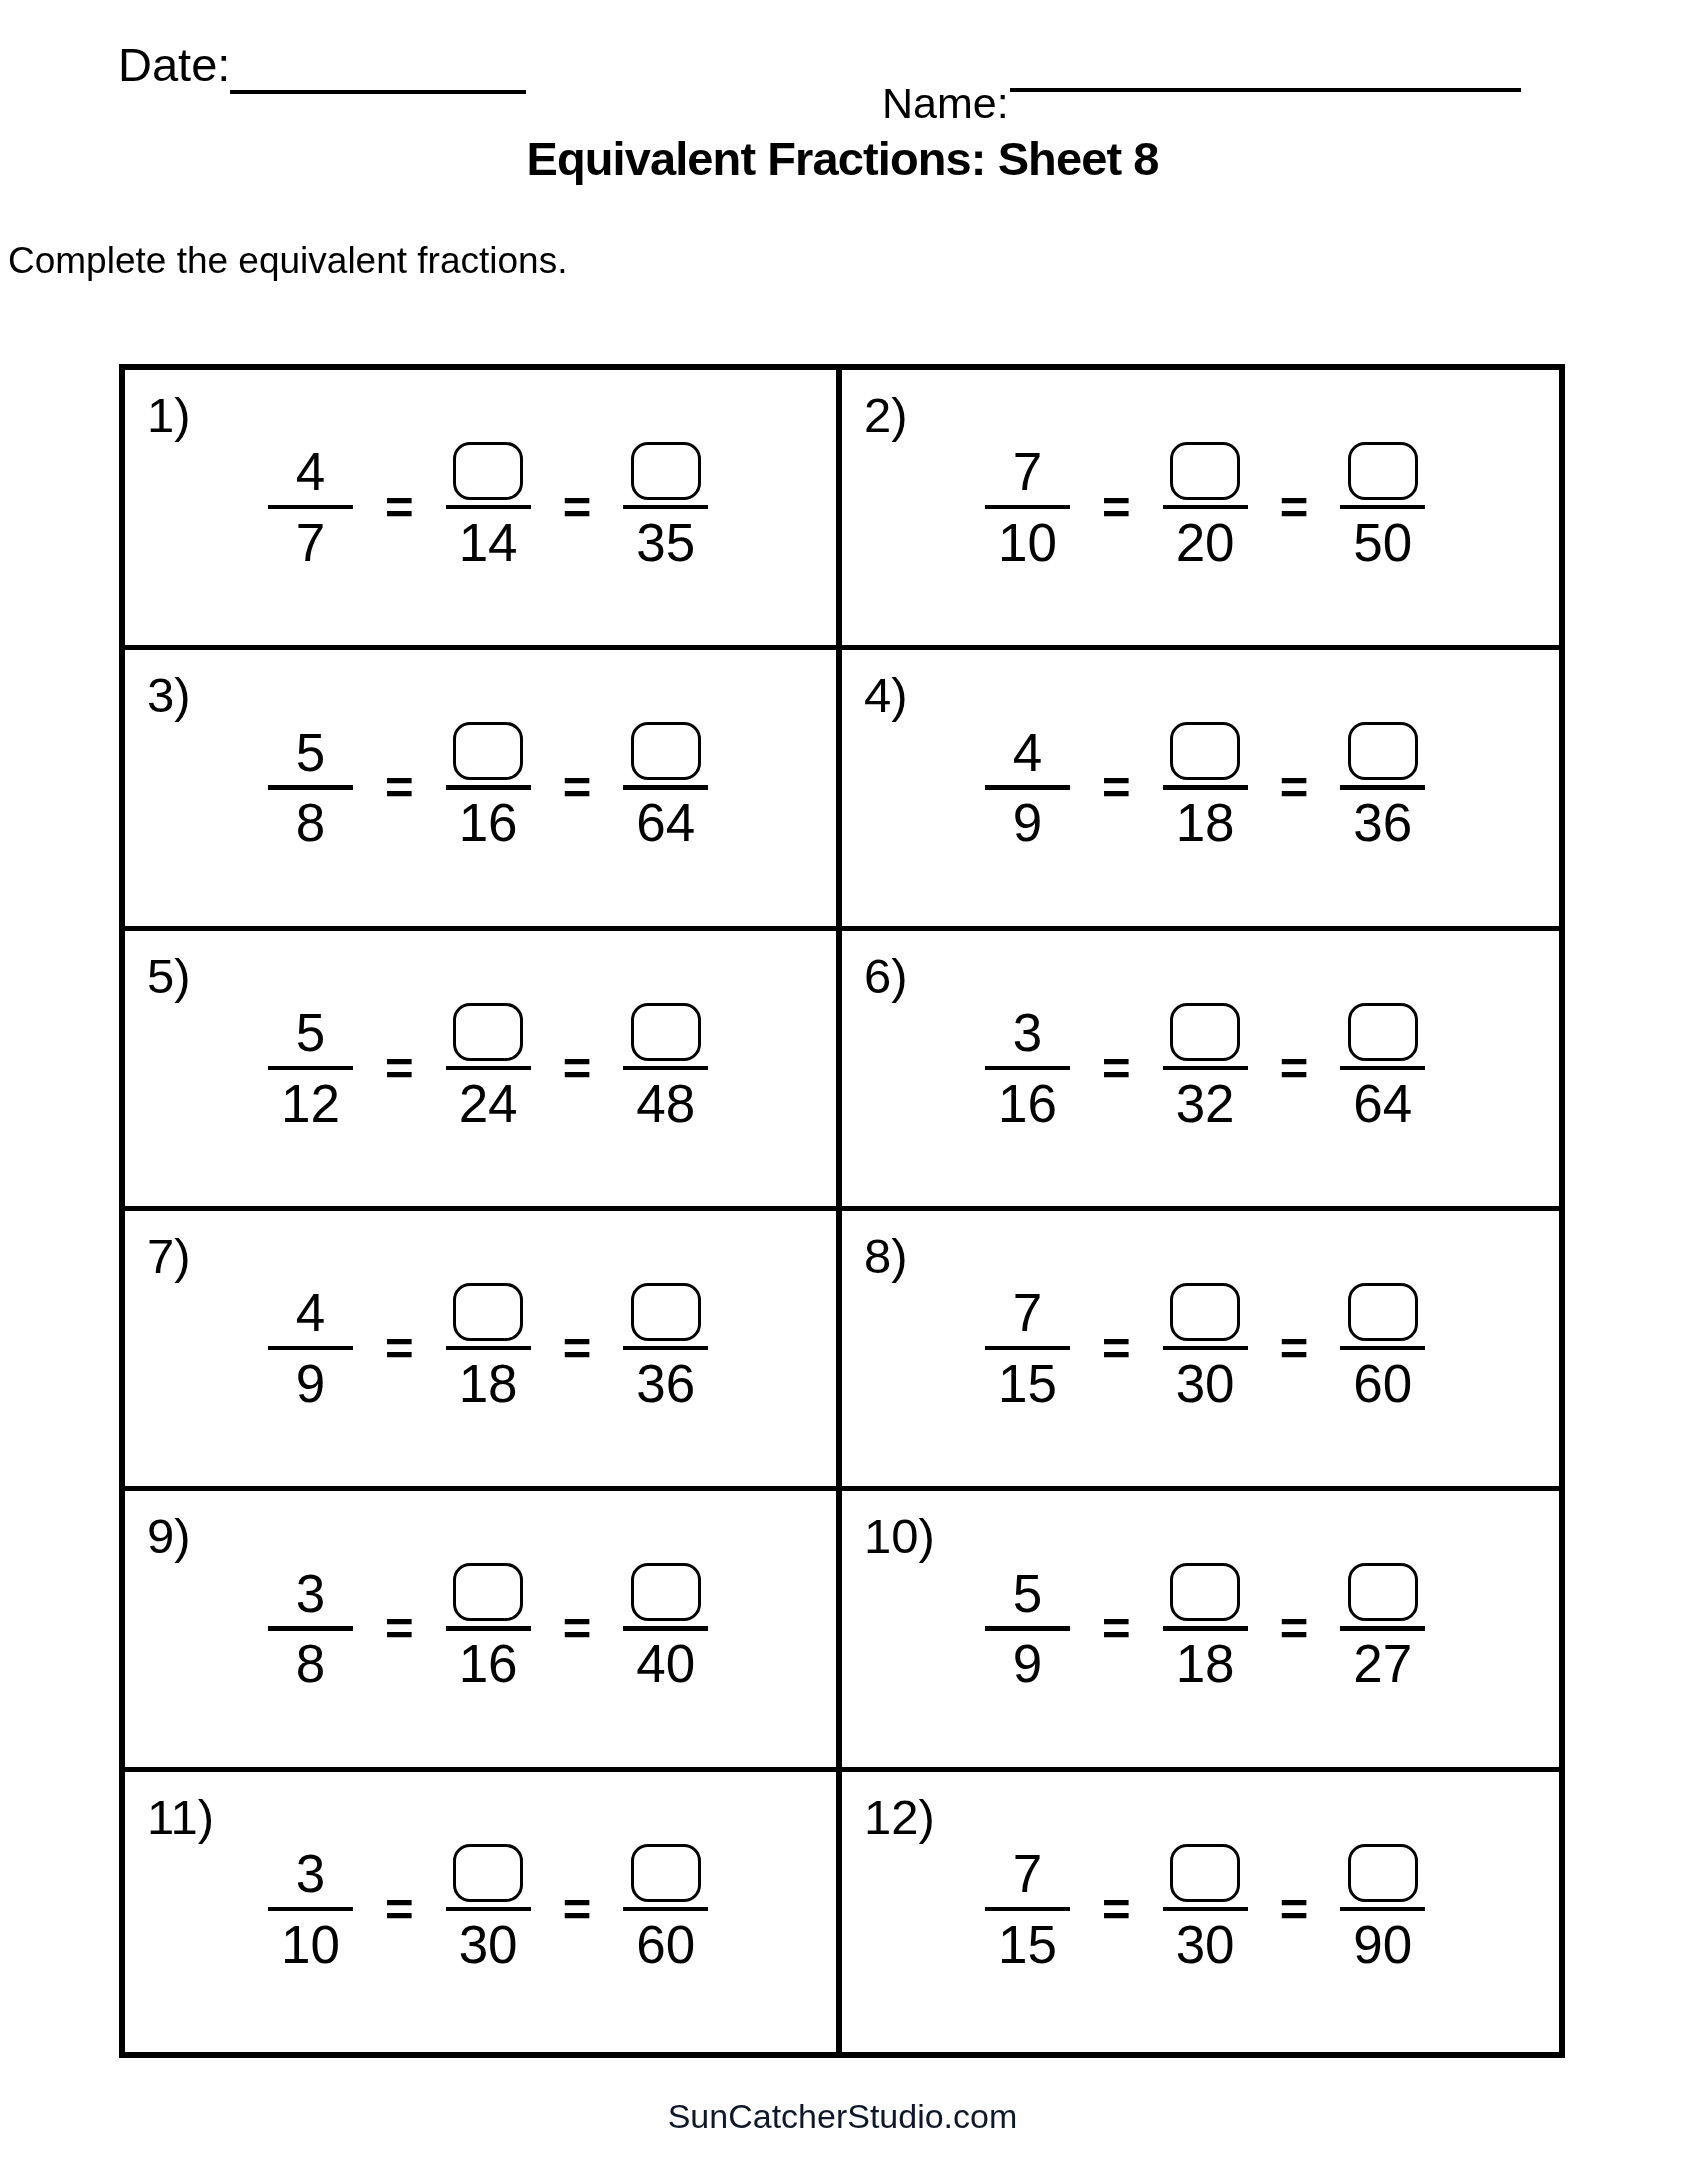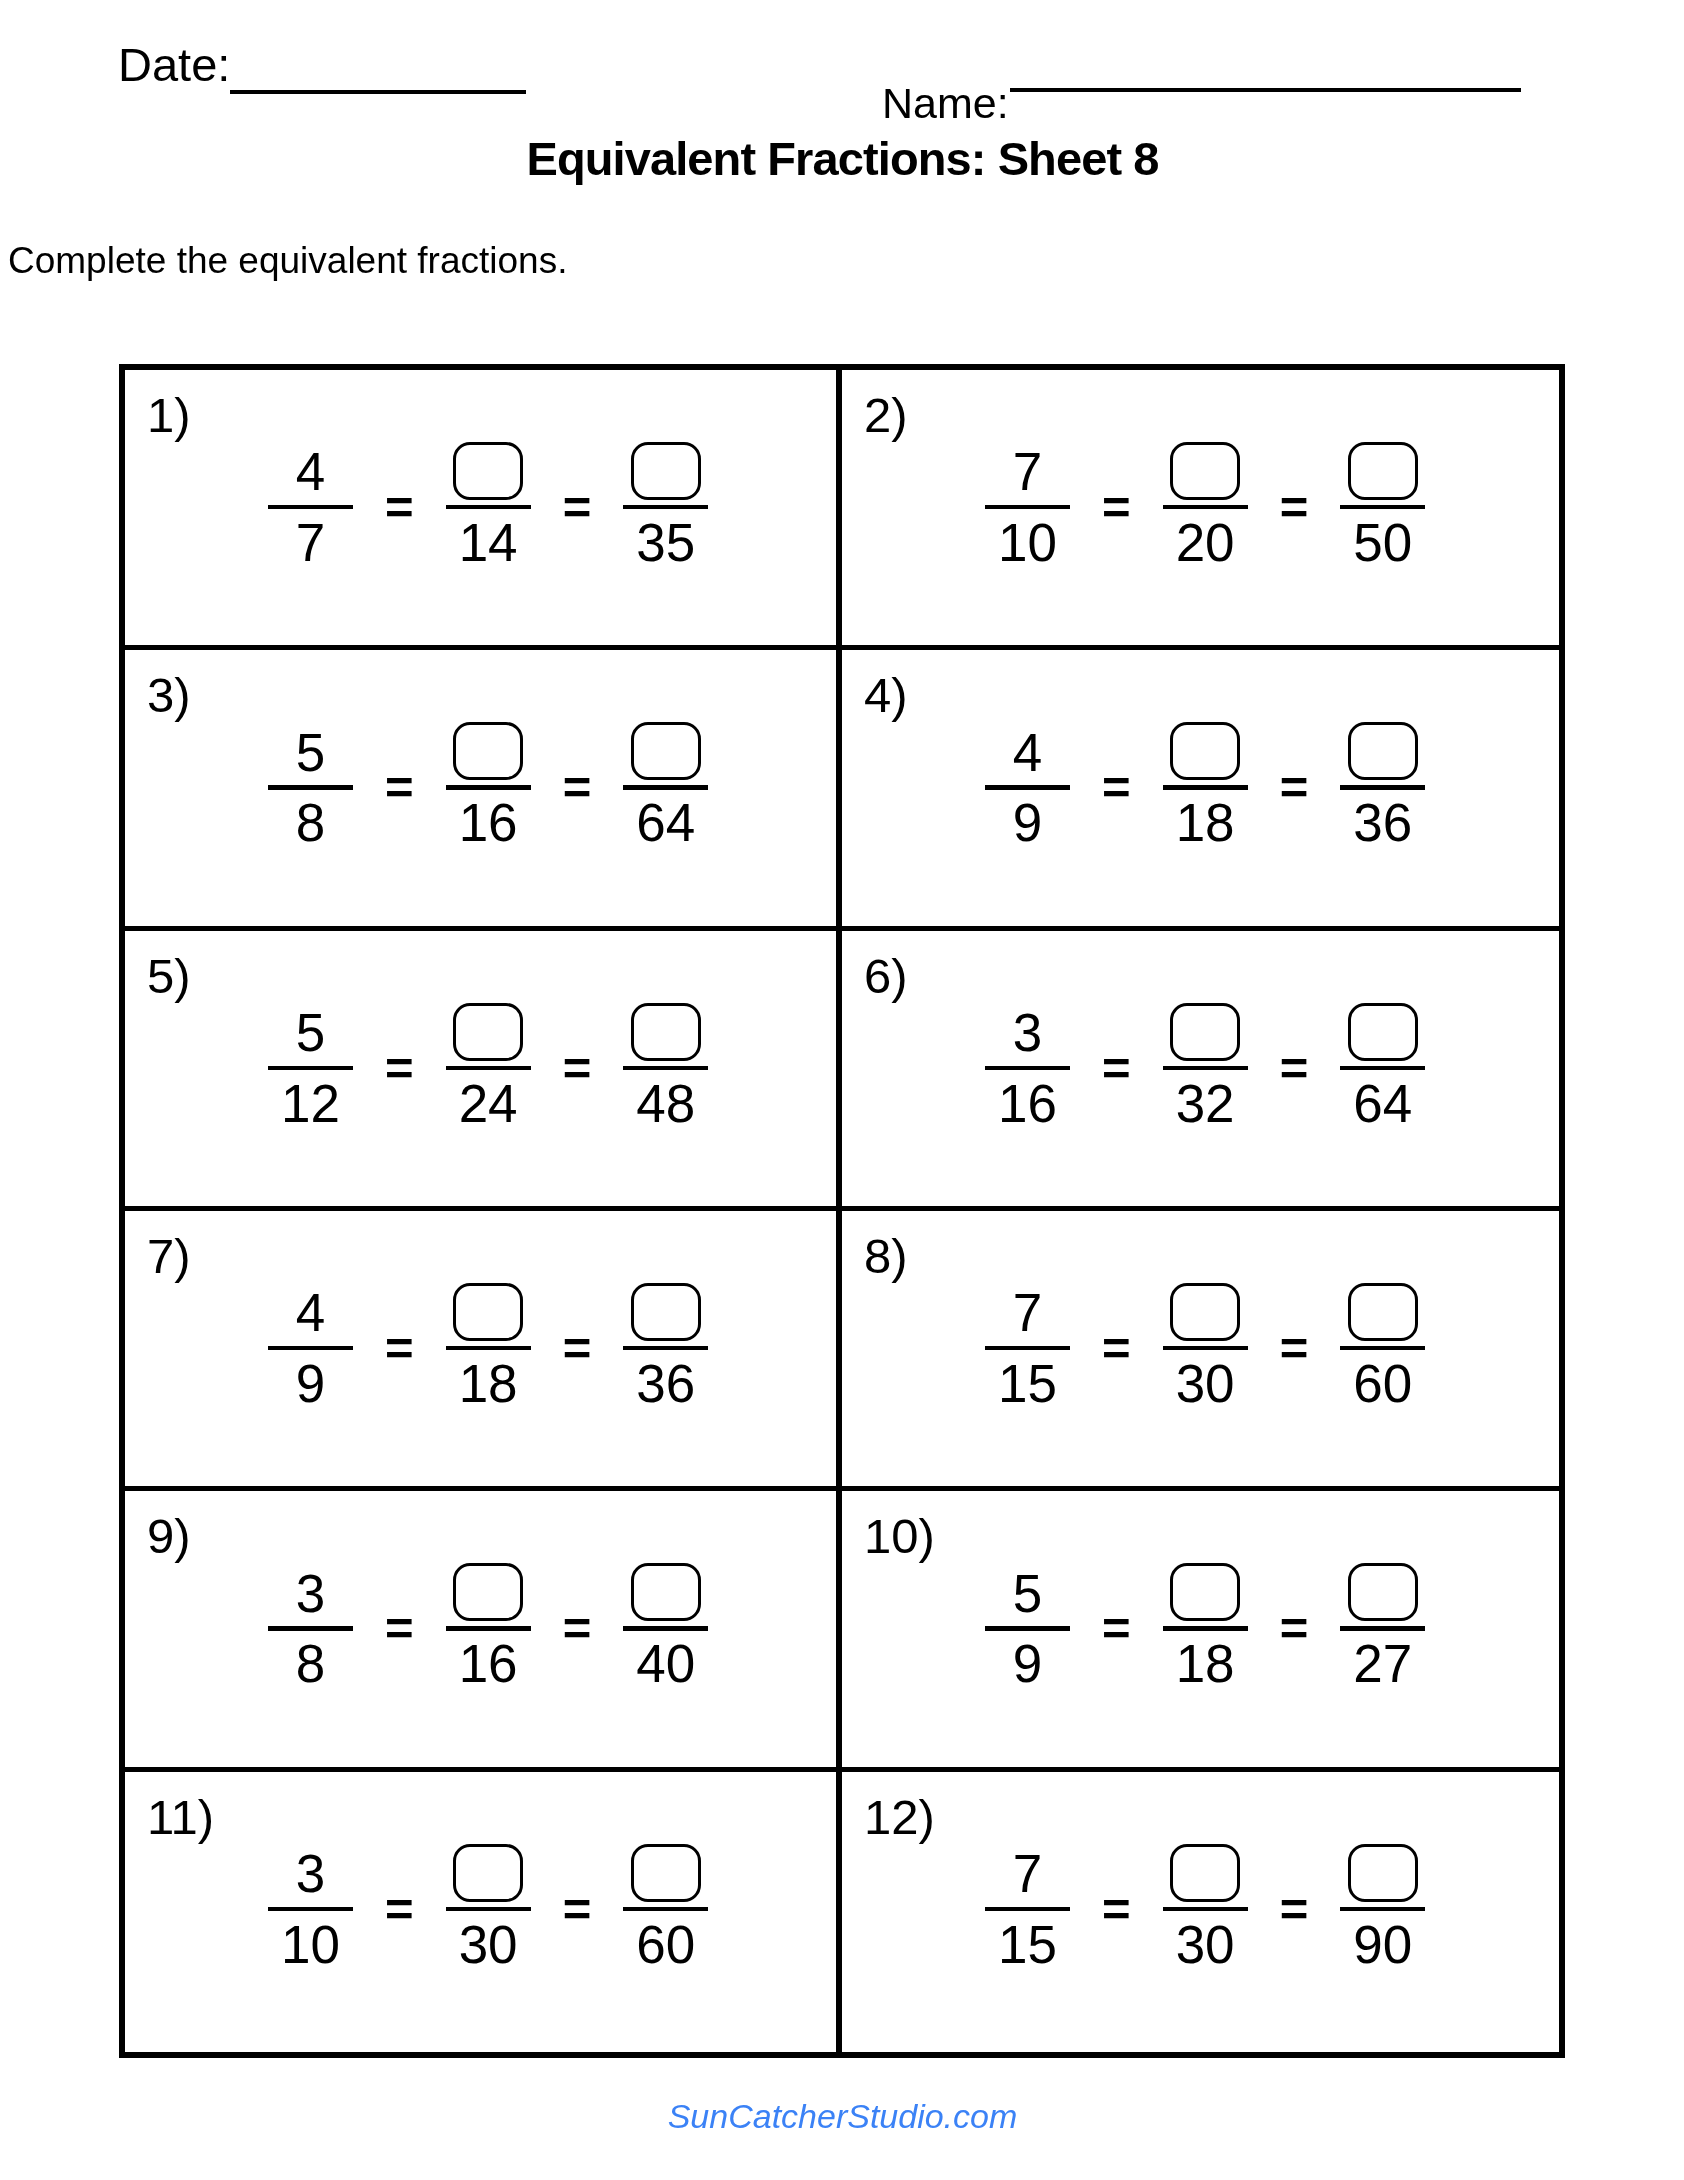--- a/index.html
+++ b/index.html
@@ -485,14 +485,14 @@
         </div>
         <div class="bar"></div>
         <div class="bot">
           <span class="digit">90</span>
         </div>
       </div>
     </div>
   </div>
   </div>
 
-<div class="footer" style="color: #3b82f6; font-style: italic;">SunCatcherStudio.com</div>
+<div class="footer" style="color: #0f172a;">SunCatcherStudio.com</div>
 
 
 </body></html>

